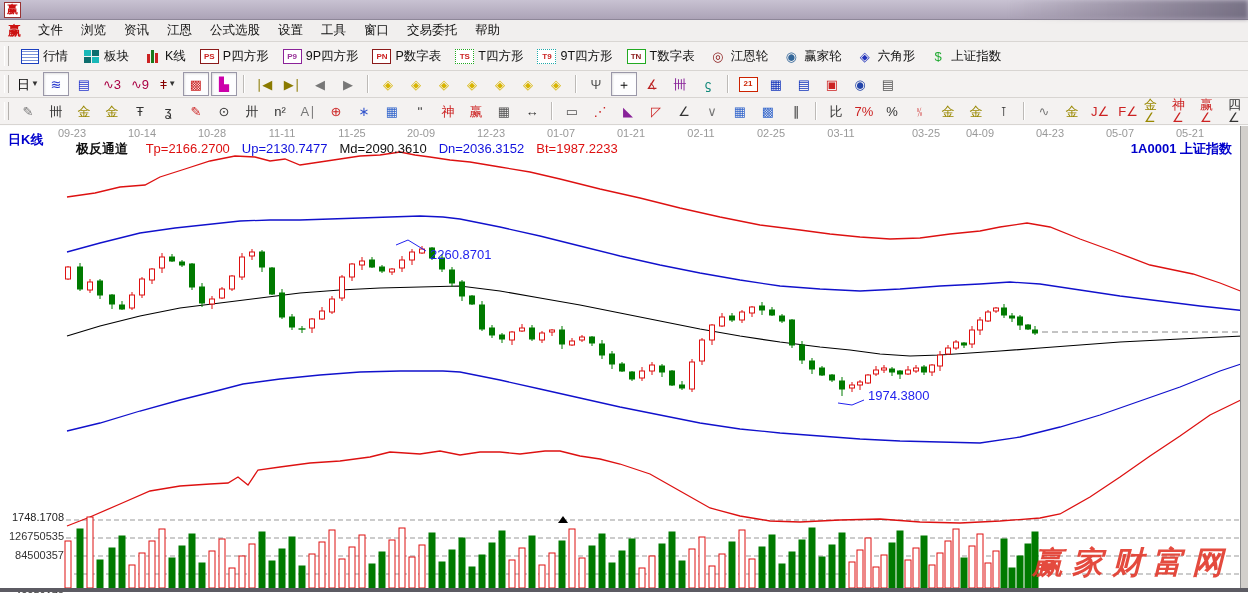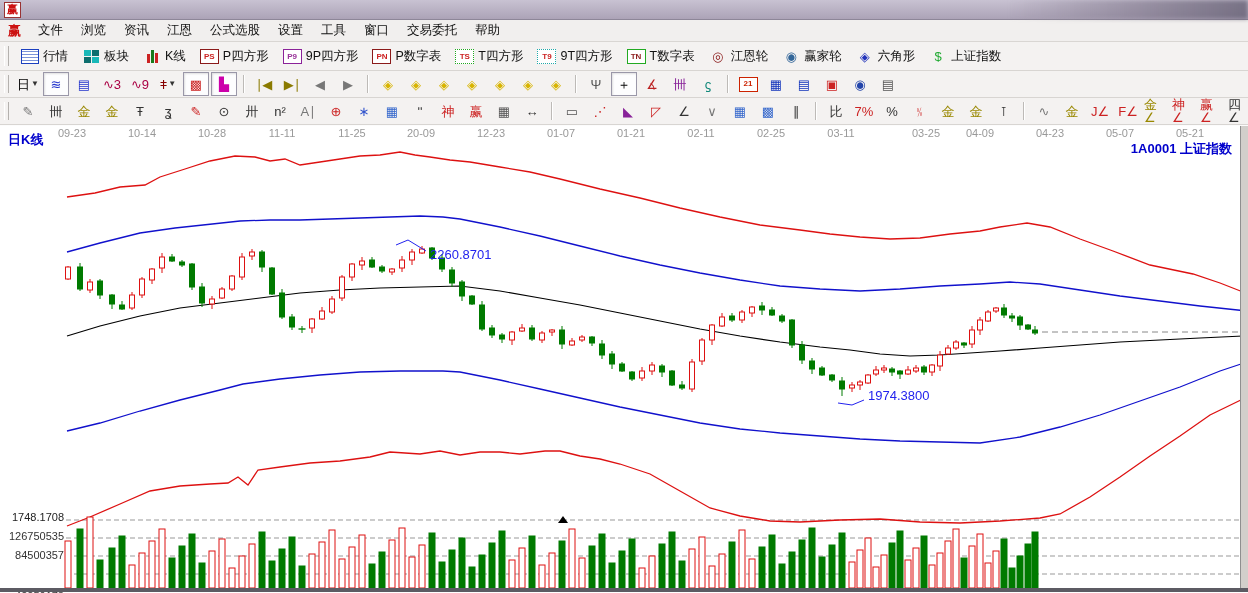--- a/index.html
+++ b/index.html
@@ -753,26 +753,31 @@
       <span style="left: 841px;">03-11</span>
       <span style="left: 910px; margin-left: 16px;">03-25</span>
       <span style="left: 980px;">04-09</span>
       <span style="left: 1050px;">04-23</span>
       <span style="left: 1120px;">05-07</span>
       <span style="left: 1190px;">05-21</span>
     </div>
 
   <div class="pane-label">日K线</div>
 
+  <div class="info-row">
+    <span class="ind-name">极反通道</span>
+    
+  <span class="val" style="color: rgb(221, 17, 17);">Tp=2166.2700</span><span class="val" style="color: rgb(17, 17, 221);">Up=2130.7477</span><span class="val" style="color: rgb(17, 17, 17);">Md=2090.3610</span><span class="val" style="color: rgb(17, 17, 221);">Dn=2036.3152</span><span class="val" style="color: rgb(221, 17, 17);">Bt=1987.2233</span></div>
 
   <div class="sym-label">1A0001  上证指数</div>
 
   <div class="vlabels">
     <div class="v0" style="top:385px">1748.1708</div>
     <div style="top:404px">126750535</div>
     <div style="top:423px">84500357</div>
     <div style="top:464px">42250178</div>
   </div>
 
+  <div class="watermark">赢家财富网</div>
 
   <div class="right-strip"></div>
   <div class="bottom-strip"></div>
 </div>
 
 </body></html>

